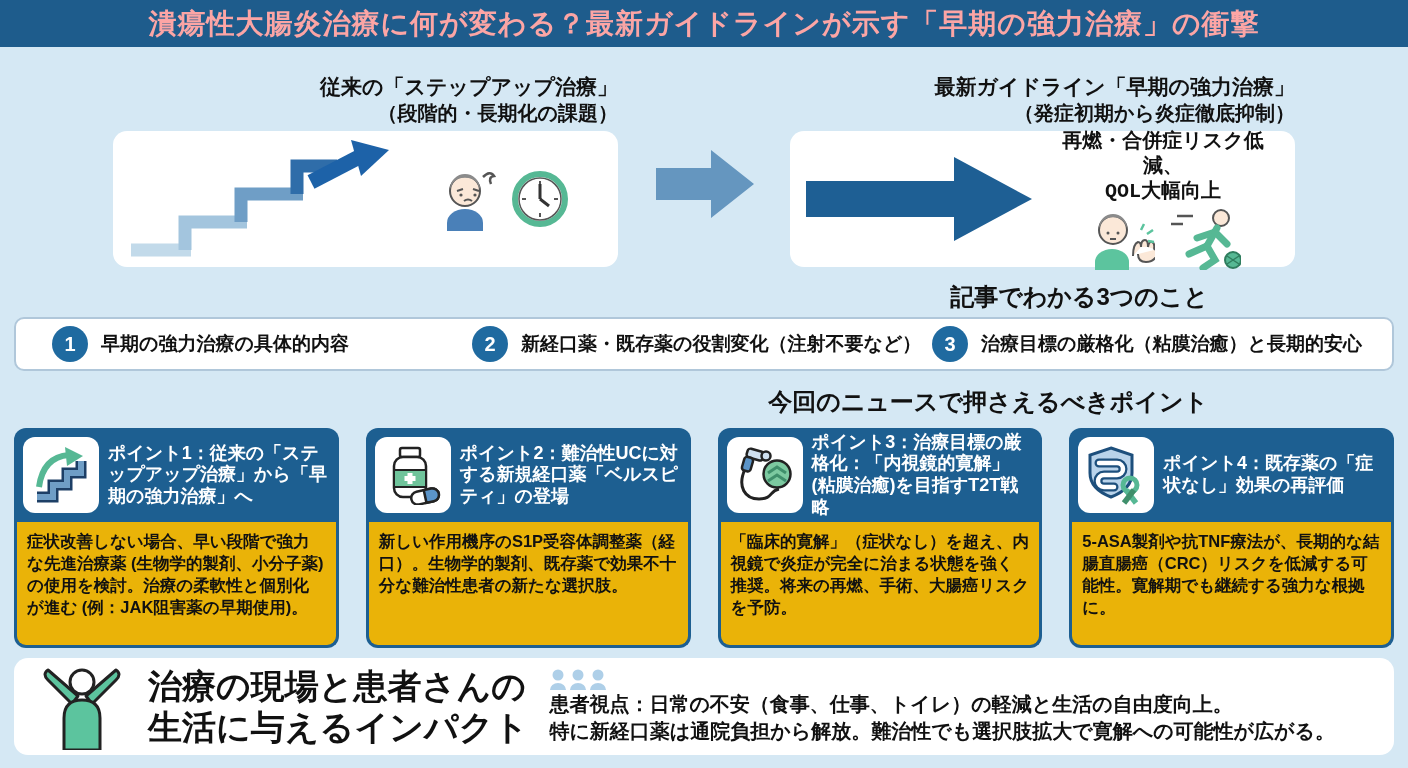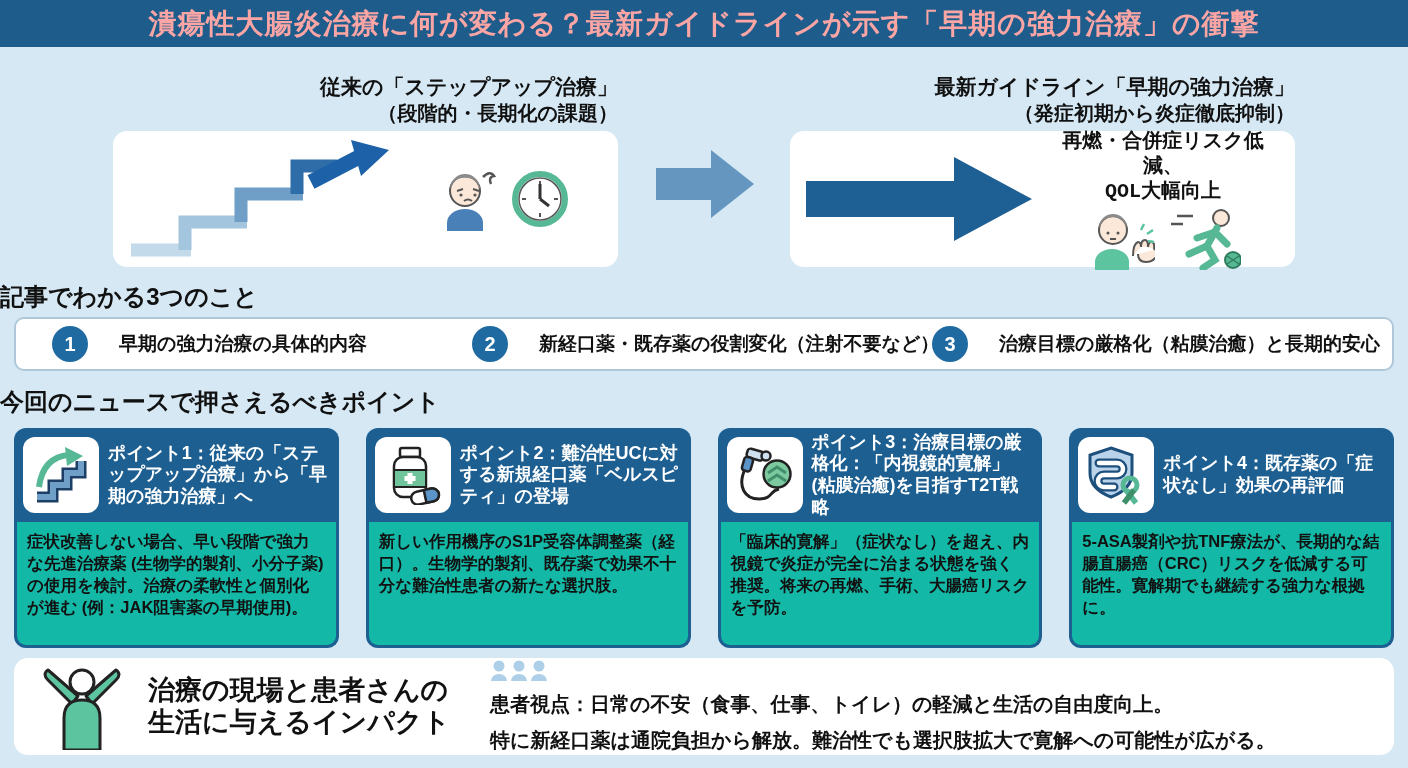--- a/index.html
+++ b/index.html
@@ -30,54 +30,54 @@
   .left-box  { left:113px; }
   .right-box { left:790px;font-family:Liberation Mono, monospace; }
   .box-art { flex:none; }
   .box-right { flex:1; display:flex; flex-direction:column; align-items:center; justify-content:center; gap:4px; }
   .result { font-size:20px; font-weight:bold; text-align:center; line-height:1.25; }
   .icon-row { display:flex; align-items:center; justify-content:center; gap:12px; }
 
   .link-arrow { position:absolute; left:656px; top:148px; }
 
   
-  .sec-heading { position:absolute; left:0; width:1208px; text-align:left;
+  .sec-heading { position:absolute; left:0; width:1208px; text-align:right;
     font-size:24px; font-weight:bold; }
   .takeaways-heading { top:281px; }
   .points-heading { top:386px; }
 
   
   .takeaway-bar { position:absolute; left:14px; top:317px; width:1380px; height:54px;
     background:#fff; border:2px solid #b0c7da; border-radius:10px;
     display:flex; align-items:center; padding:0 0 0 36px; }
   .tk-item { display:flex; align-items:center; gap:13px; }
   .tk-item-1 { width:420px; }
   .tk-item-2 { width:460px; }
   .tk-item-3 { flex:1; }
   .num-circle { width:36px; height:36px; border-radius:50%; background:#1f6aa0; color:#fff;
     display:flex; align-items:center; justify-content:center; font-size:20px; font-weight:bold; flex:none; }
-  .tk-text { font-size:19px; font-weight:bold; white-space:nowrap;margin-left:18px; }
+  .tk-text { font-size:19px; font-weight:bold; white-space:nowrap; }
 
   
   .cards { position:absolute; left:14px; top:428px; width:1380px; display:flex; gap:27px; }
   .card { flex:1; display:flex; flex-direction:column; }
   .card-head { background:#1d5f91; border-radius:12px 12px 0 0; height:94px;
     display:flex; align-items:center; gap:9px; padding:8px 9px; }
   .icon-tile { width:76px; height:76px; background:#fff; border-radius:12px; flex:none;
     display:flex; align-items:center; justify-content:center; }
   .card-title { color:#fff; font-weight:bold; font-size:18px; line-height:1.2; }
-  .card-body { background:#14b8a6; border:3px solid #1d5f91; border-top:none;
+  .card-body { background:#eab308; border:3px solid #1d5f91; border-top:none;
     border-radius:0 0 12px 12px; height:126px; padding:9px 10px;
     font-size:16.5px; font-weight:bold; line-height:1.33; }
 
   
   .impact-bar { position:absolute; left:14px; top:658px; width:1380px; height:97px;
     background:#fff; border-radius:14px; display:flex; align-items:center; padding:0 22px; gap:20px; }
-  .impact-heading { font-size:27px; font-weight:bold; line-height:1.18; flex:none; }
-  .impact-right { display:flex; flex-direction:column; justify-content:space-between; gap:10px; margin-left:20px; }
+  .impact-heading { font-size:34px; font-weight:bold; line-height:1.18; flex:none; }
+  .impact-right { display:flex; flex-direction:column; justify-content:space-between; gap:1px; margin-left:1px; }
   .impact-text { font-size:20px; font-weight:bold; line-height:1.3; }
 </style>
 </head>
 <body>
 
 <div class="page">
 
   <header class="title-bar">
     <h1>潰瘍性大腸炎治療に何が変わる？最新ガイドラインが示す「早期の強力治療」の衝撃</h1>
   </header>

